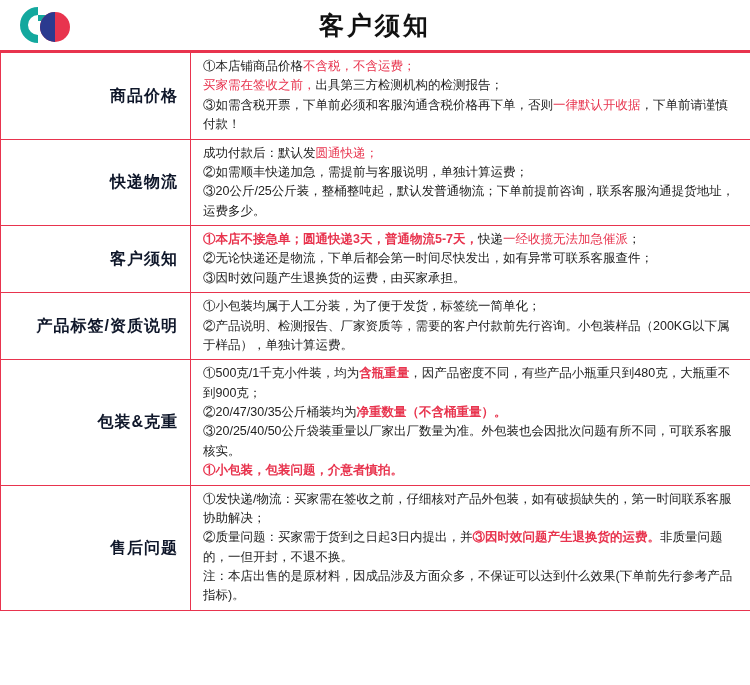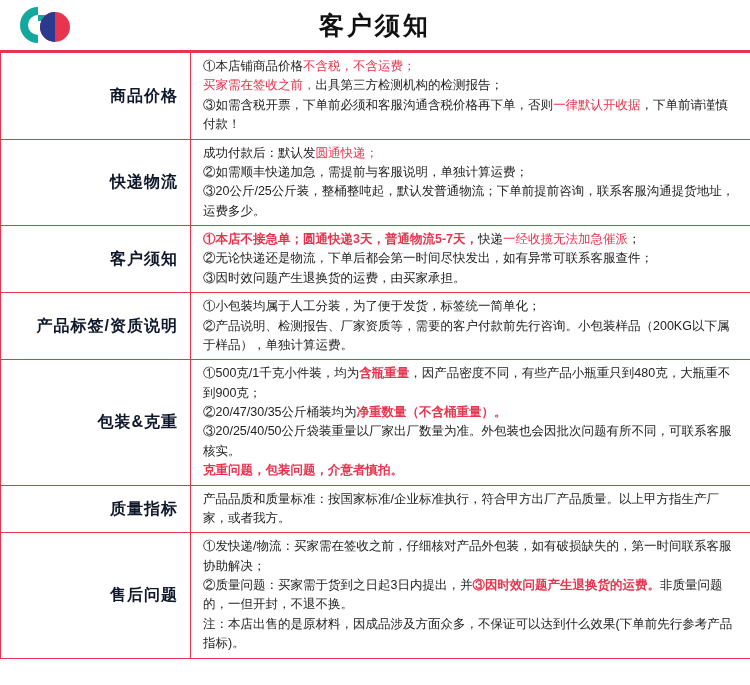--- a/index.html
+++ b/index.html
@@ -132,27 +132,21 @@
             <p><span>①小包装均属于人工分装，为了便于发货，标签统一简单化；</span></p>
             <p><span>②产品说明、检测报告、厂家资质等，需要的客户付款前先行咨询。小包装样品（200KG以下属于样品），单独计算运费。</span></p>
           </td>
         </tr>
         <tr>
           <td class="label">包装&amp;克重</td>
           <td class="content">
             <p><span>①500克/1千克小件装，均为</span><span class="red-b">含瓶重量</span><span>，因产品密度不同，有些产品小瓶重只到480克，大瓶重不到900克；</span></p>
             <p><span>②20/47/30/35公斤桶装均为</span><span class="red-b">净重数量（不含桶重量）。</span></p>
             <p><span>③20/25/40/50公斤袋装重量以厂家出厂数量为准。外包装也会因批次问题有所不同，可联系客服核实。</span></p>
-            <p><span class="red-b">克重问题，包装问题，介意者慎拍。</span></p>
-          </td>
-        </tr>
-        <tr>
-          <td class="label">质量指标</td>
-          <td class="content">
-            <p><span>产品品质和质量标准：按国家标准/企业标准执行，符合甲方出厂产品质量。以上甲方指生产厂家，或者我方。</span></p>
+            <p><span class="red-b">①小包装，包装问题，介意者慎拍。</span></p>
           </td>
         </tr>
         <tr>
           <td class="label">售后问题</td>
           <td class="content">
             <p><span>①发快递/物流：买家需在签收之前，仔细核对产品外包装，如有破损缺失的，第一时间联系客服协助解决；</span></p>
             <p><span>②质量问题：买家需于货到之日起3日内提出，并</span><span class="red-b">③因时效问题产生退换货的运费。</span><span>非质量问题的，一但开封，不退不换。</span></p>
             <p><span>注：本店出售的是原材料，因成品涉及方面众多，不保证可以达到什么效果(下单前先行参考产品指标)。</span></p>
           </td>
         </tr>

